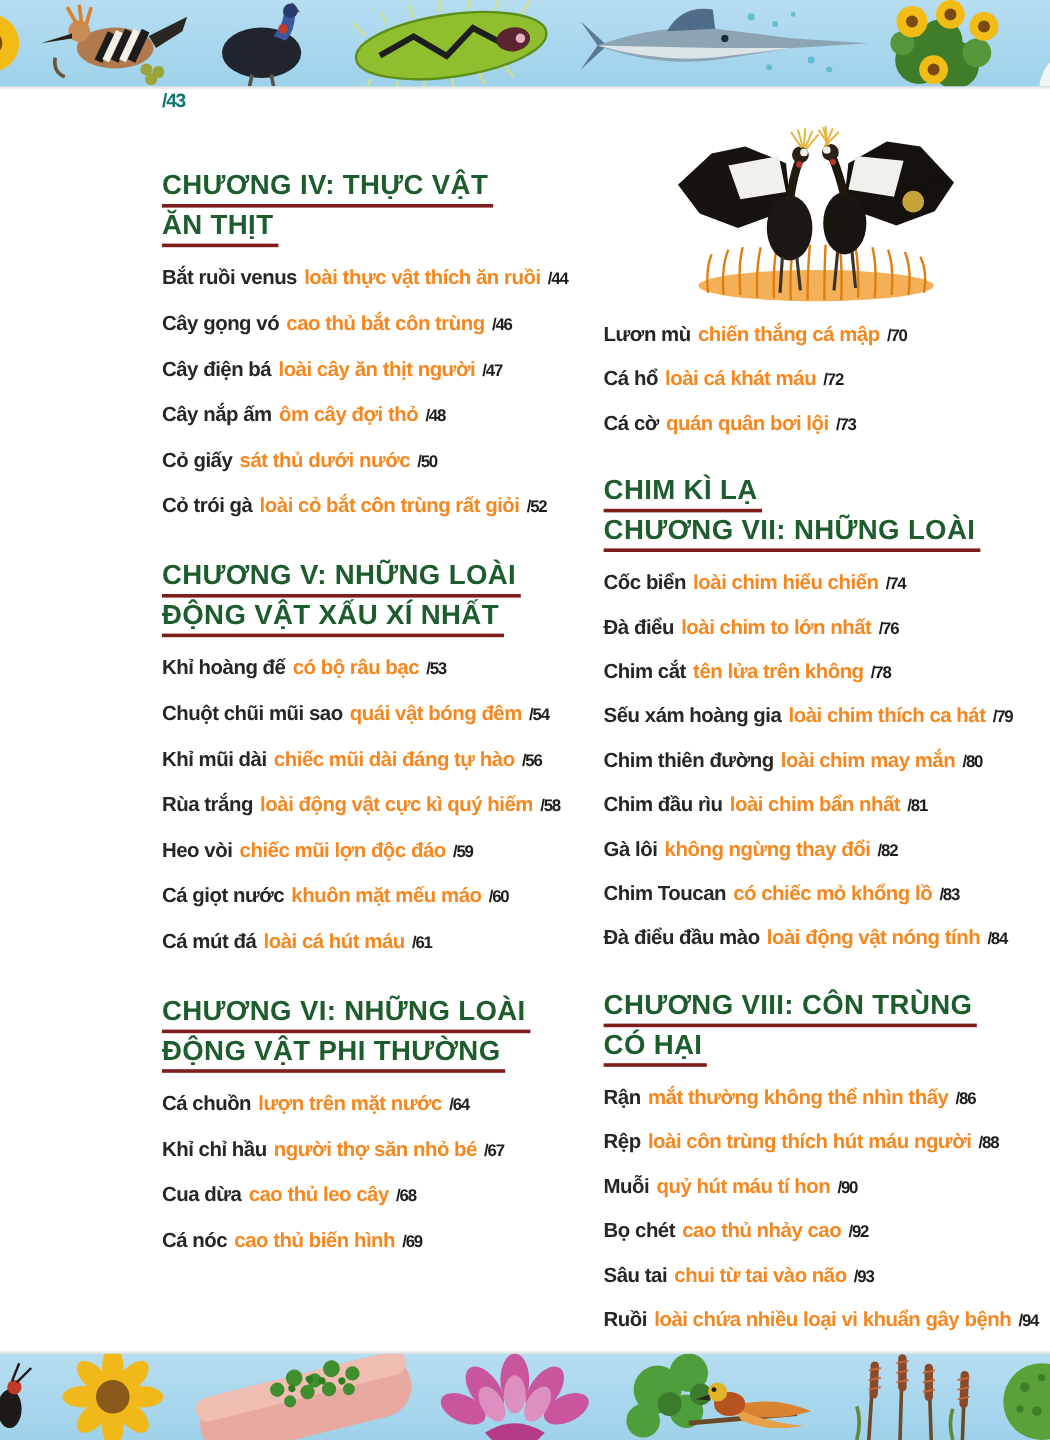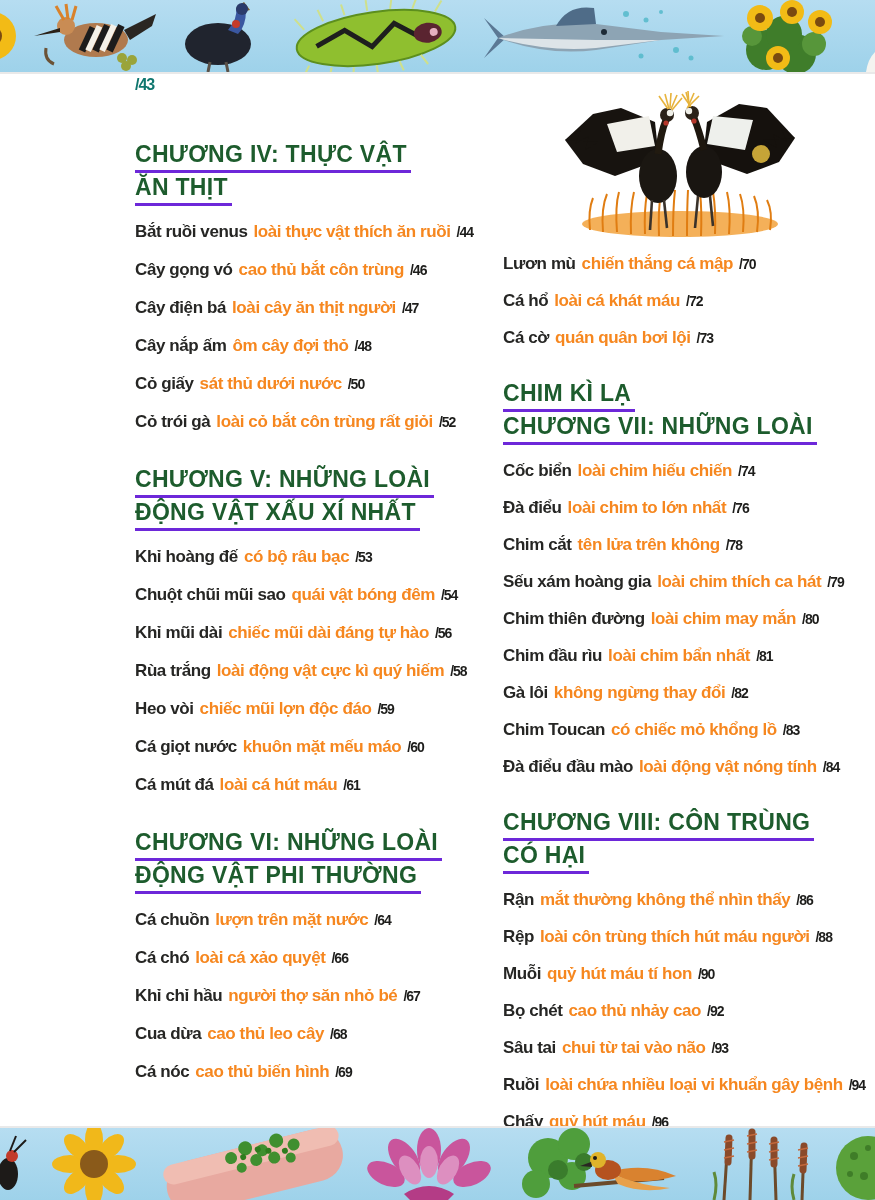--- a/index.html
+++ b/index.html
@@ -19,28 +19,28 @@
   .strip.bottom { bottom:0; box-shadow:0 -2px 0 #e9e9e9; }
   .strip svg { flex:0 0 auto; }
   
   .content { position:absolute; top:72px; bottom:72px; left:0; right:0; }
   .page-number {
     position:absolute; left:135px; top:4px;
     font-size:16px; color:#0f766e; letter-spacing:-1px;
   }
   .col { position:absolute; }
   .col.left  { left:135px; top:68px; width:355px; }
-  .col.right { left:503px; top:0;   width:365px; }
+  .col.right { left:503px; top:14px;   width:365px; }
   .chapter { margin-top:24px; }
   .col.right .chapter { margin-top:23px; }
   .col.left .chapter:first-child { margin-top:0; }
   .chapter-title { margin:0 0 7px 0; }
   .title-line {
     display:table; font-size:23px; line-height:29px; letter-spacing:.3px;
-    color:#1d5c2d; border-bottom:3px solid #6d28d9; padding:0 4px 1px 0;
+    color:#1d5c2d; border-bottom:3px solid #7f1d1d; padding:0 4px 1px 0;
     white-space:nowrap;
   }
   ul.entries { list-style:none; margin:0; padding:0; }
   ul.entries li {
     height:38px; display:flex; align-items:center; white-space:nowrap;
     font-size:17px; letter-spacing:-0.4px;
   }
   .col.right ul.entries li { height:37px; }
   ul.entries.intro { margin-top:3px; }
   .e-name { color:#262624; }
@@ -255,25 +255,20 @@
       <section class="chapter">
         <h2 class="chapter-title">
           <span class="title-line">CHƯƠNG VI: NHỮNG LOÀI</span>
           <span class="title-line">ĐỘNG VẬT PHI THƯỜNG</span>
         </h2>
         <ul class="entries">
           <li>
             <span class="e-name">Cá chuồn</span>
             <span class="e-sub">lượn trên mặt nước</span>
             <span class="e-page">/64</span>
-          </li>
-          <li>
-            <span class="e-name">Cá chó</span>
-            <span class="e-sub">loài cá xảo quyệt</span>
-            <span class="e-page">/66</span>
           </li>
           <li>
             <span class="e-name">Khỉ chỉ hầu</span>
             <span class="e-sub">người thợ săn nhỏ bé</span>
             <span class="e-page">/67</span>
           </li>
           <li>
             <span class="e-name">Cua dừa</span>
             <span class="e-sub">cao thủ leo cây</span>
             <span class="e-page">/68</span>

